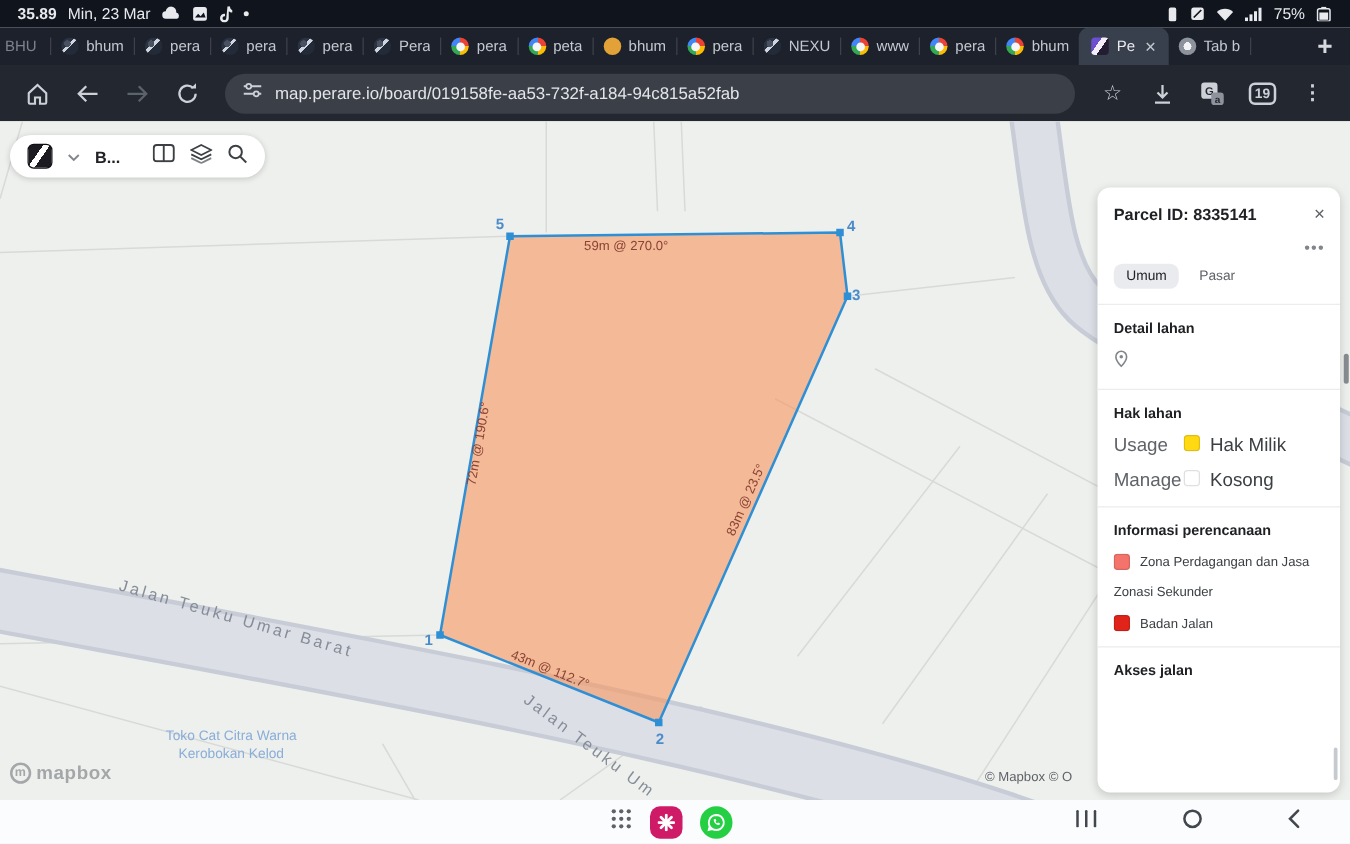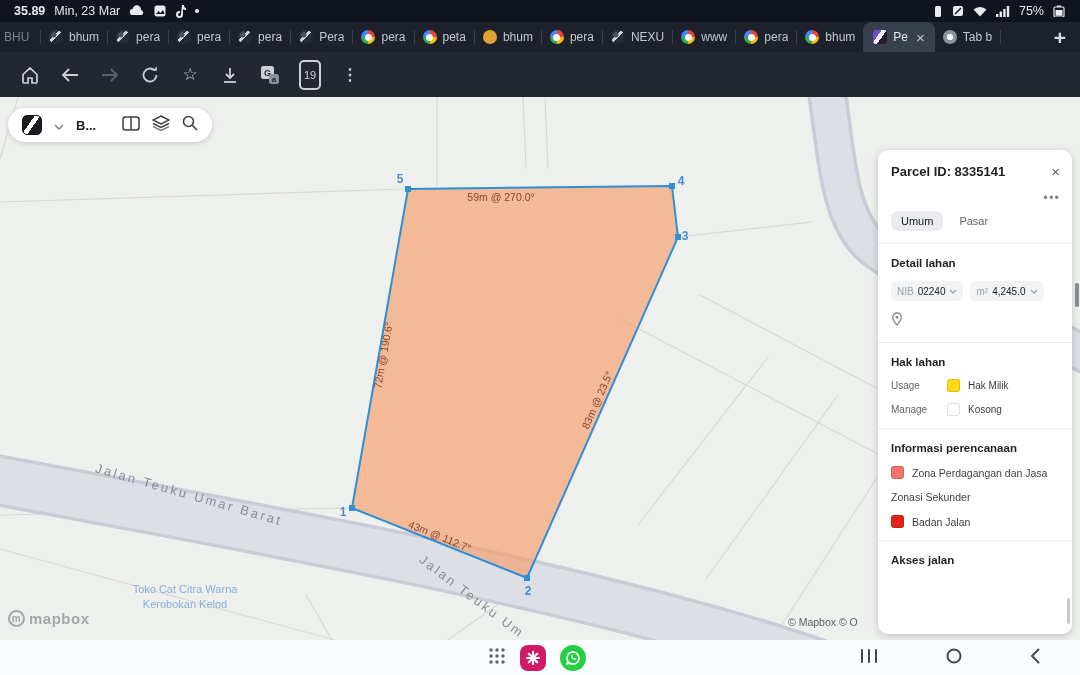--- a/index.html
+++ b/index.html
@@ -29,21 +29,21 @@
   .fav-perare { border-radius:3px; background:linear-gradient(125deg,#6b4fd0 0 36%, #f4eef8 36% 58%, #221d30 58%); }
   .fav-chrome { background:radial-gradient(circle,#f1f3f5 0 32%, #8d939d 33%); }
   .tab-close { font-size:15px; color:#c3c8d0; margin-left:2px; }
   .new-tab { margin-left:auto; margin-right:14px; align-self:center; color:#d6d9de; font-size:21px; font-weight:bold; line-height:1; }
 
   
   .url-bar { position:absolute; top:52px; left:0; width:1080px; height:45px; background:#23272f; display:flex; align-items:center; padding:0 12px; gap:4px; }
   .nav-btn { width:36px; height:36px; display:flex; align-items:center; justify-content:center; flex:0 0 auto; }
   .url-pill { flex:1; height:32px; background:#3a3f48; border-radius:16px; display:flex; align-items:center; padding:0 14px; gap:10px; margin:0 8px; min-width:0; }
   .url-text { color:#e3e5e9; font-size:13.5px; white-space:nowrap; overflow:hidden; }
-  .tab-count { width:22px; height:30px; border:2px solid #cdd1d7; border-radius:5px; color:#cdd1d7; font-size:11px; font-weight:normal; display:flex; align-items:center; justify-content:center; }
+  .tab-count { width:22px; height:18px; border:2px solid #cdd1d7; border-radius:5px; color:#cdd1d7; font-size:11px; font-weight:bold; display:flex; align-items:center; justify-content:center; }
   .star-glyph { color:#cdd1d7; font-size:17px; }
   .menu-dots { color:#cdd1d7; font-size:16px; font-weight:bold; letter-spacing:0; line-height:4px; text-align:center; }
 
   
   .map { position:absolute; top:97px; left:0; width:1080px; height:543px; background:#eef0ed; overflow:hidden; }
   .map-svg { position:absolute; top:0; left:0; }
   .edge-label { position:absolute; font-size:10.5px; color:#8a4334; white-space:nowrap; transform:translate(-50%,-50%); }
   .vertex-num { position:absolute; font-size:12px; color:#4b8cc9; transform:translate(-50%,-50%); font-weight:bold; }
   .street-label { position:absolute; color:#868d99; font-size:13px; letter-spacing:2.5px; white-space:nowrap; transform-origin:center; }
   .poi-label { position:absolute; color:#8aadd9; font-size:11px; text-align:center; line-height:1.4; transform:translate(-50%,-50%); }
@@ -67,21 +67,21 @@
   .panel-tabs { display:flex; align-items:center; gap:16px; margin-top:32px; }
   .ptab { font-size:11px; color:#5f6368; }
   .ptab.active { background:#e9ebee; color:#202124; padding:4px 10px; border-radius:7px; font-weight:normal; }
   .p-div { height:1px; background:#ececec; margin:12px -13px 0; }
   .sec-title { font-size:11.5px; font-weight:bold; margin-top:13px; }
   .pill-row { display:flex; gap:7px; margin-top:12px; }
   .pill { background:#f1f3f4; border-radius:6px; height:20px; display:flex; align-items:center; padding:0 6px; gap:4px; font-size:10px; }
   .pill .pfx { color:#9aa0a6; }
   .pill .val { color:#202124; }
   .loc-row { display:flex; gap:6px; margin-top:11px; font-size:10.5px; color:#3c4043; line-height:1.45; }
-  .kv-row { display:flex; align-items:center; margin-top:11px; font-size:10px; }
+  .kv-row { display:flex; align-items:flex-start; margin-top:11px; font-size:15px; }
   .kv-label { width:56px; color:#5f6368; }
   .swatch { width:13px; height:13px; border-radius:3px; margin-right:8px; border:1px solid rgba(0,0,0,.12); flex:0 0 auto; }
   .kv-val { color:#3c4043; }
   .plain-row { margin-top:12px; font-size:10.5px; color:#3c4043; }
   .sw-row { display:flex; align-items:center; margin-top:12px; font-size:10.5px; color:#3c4043; }
   .osm-row { display:flex; align-items:center; gap:10px; margin-top:12px; }
   .osm-pill { background:#f1f3f4; border-radius:6px; height:22px; width:84px; display:flex; align-items:center; justify-content:space-between; padding:0 7px; font-size:10.5px; color:#3c4043; }
   .unavail { font-size:11px; color:#3c4043; }
   .panel-scroll { position:absolute; right:2px; bottom:10px; width:3px; height:26px; background:#c6c9ce; border-radius:2px; }
   .page-scroll { position:absolute; right:1px; top:186px; width:4px; height:24px; background:#6b7077; border-radius:2px; opacity:.8; }
@@ -252,20 +252,28 @@
         <svg width="20" height="18" viewBox="0 0 20 18">
           <path d="M2 9h15M11 3l6 6-6 6" fill="none" stroke="#5d636c" stroke-width="1.8"></path>
         </svg>
       </span>
     <span class="nav-btn">
         <svg width="20" height="20" viewBox="0 0 20 20">
           <path d="M16.5 10a6.5 6.5 0 1 1-2-4.7" fill="none" stroke="#cdd1d7" stroke-width="1.8"></path>
           <path d="M16.8 1.5v4.3h-4.3z" fill="#cdd1d7"></path>
         </svg>
       </span>
+    <div class="url-pill">
+      <span><svg width="16" height="14" viewBox="0 0 16 14">
+            <path d="M1 4h14M1 10h14" stroke="#cdd1d7" stroke-width="1.6"></path>
+            <circle cx="5" cy="4" r="2" fill="#3a3f48" stroke="#cdd1d7" stroke-width="1.4"></circle>
+            <circle cx="11" cy="10" r="2" fill="#3a3f48" stroke="#cdd1d7" stroke-width="1.4"></circle>
+          </svg></span>
+      <span class="url-text">map.perare.io/board/019158fe-aa53-732f-a184-94c815a52fab</span>
+    </div>
     <span class="nav-btn star-glyph">☆</span>
     <span class="nav-btn">
         <svg width="18" height="18" viewBox="0 0 18 18">
           <path d="M9 2v9M5 8l4 4 4-4" fill="none" stroke="#cdd1d7" stroke-width="1.8"></path>
           <path d="M3 16h12" stroke="#cdd1d7" stroke-width="1.8"></path>
         </svg>
       </span>
     <span class="nav-btn">
         <svg width="20" height="20" viewBox="0 0 20 20">
           <rect x="1" y="1" width="13" height="13" rx="2.5" fill="#cdd1d7"></rect>
@@ -370,36 +378,20 @@
       <span class="panel-close">×</span>
       <span class="panel-more">•••</span>
 
       <div class="panel-tabs">
         <span class="ptab active">Umum</span>
         <span class="ptab">Pasar</span>
       </div>
       <div class="p-div"></div>
 
       <div class="sec-title">Detail lahan</div>
-      <div class="pill-row">
-        <div class="pill">
-          <span class="pfx">NIB</span>
-          <span class="val">02240</span>
-          <svg width="8" height="5" viewBox="0 0 8 5">
-              <path d="M1 1l3 3 3-3" fill="none" stroke="#9aa0a6" stroke-width="1.3"></path>
-            </svg>
-        </div>
-        <div class="pill">
-          <span class="pfx">m²</span>
-          <span class="val">4,245.0</span>
-          <svg width="8" height="5" viewBox="0 0 8 5">
-              <path d="M1 1l3 3 3-3" fill="none" stroke="#9aa0a6" stroke-width="1.3"></path>
-            </svg>
-        </div>
-      </div>
       <div class="loc-row">
         <span><svg width="12" height="14" viewBox="0 0 12 14">
               <path d="M6 1a4.3 4.3 0 0 1 4.3 4.3C10.3 8.5 6 13 6 13S1.7 8.5 1.7 5.3A4.3 4.3 0 0 1 6 1z" fill="none" stroke="#80868b" stroke-width="1.3"></path>
               <circle cx="6" cy="5.3" r="1.4" fill="#80868b"></circle>
             </svg></span>
       </div>
       <div class="p-div"></div>
 
       <div class="sec-title">Hak lahan</div>
       <div class="kv-row">

